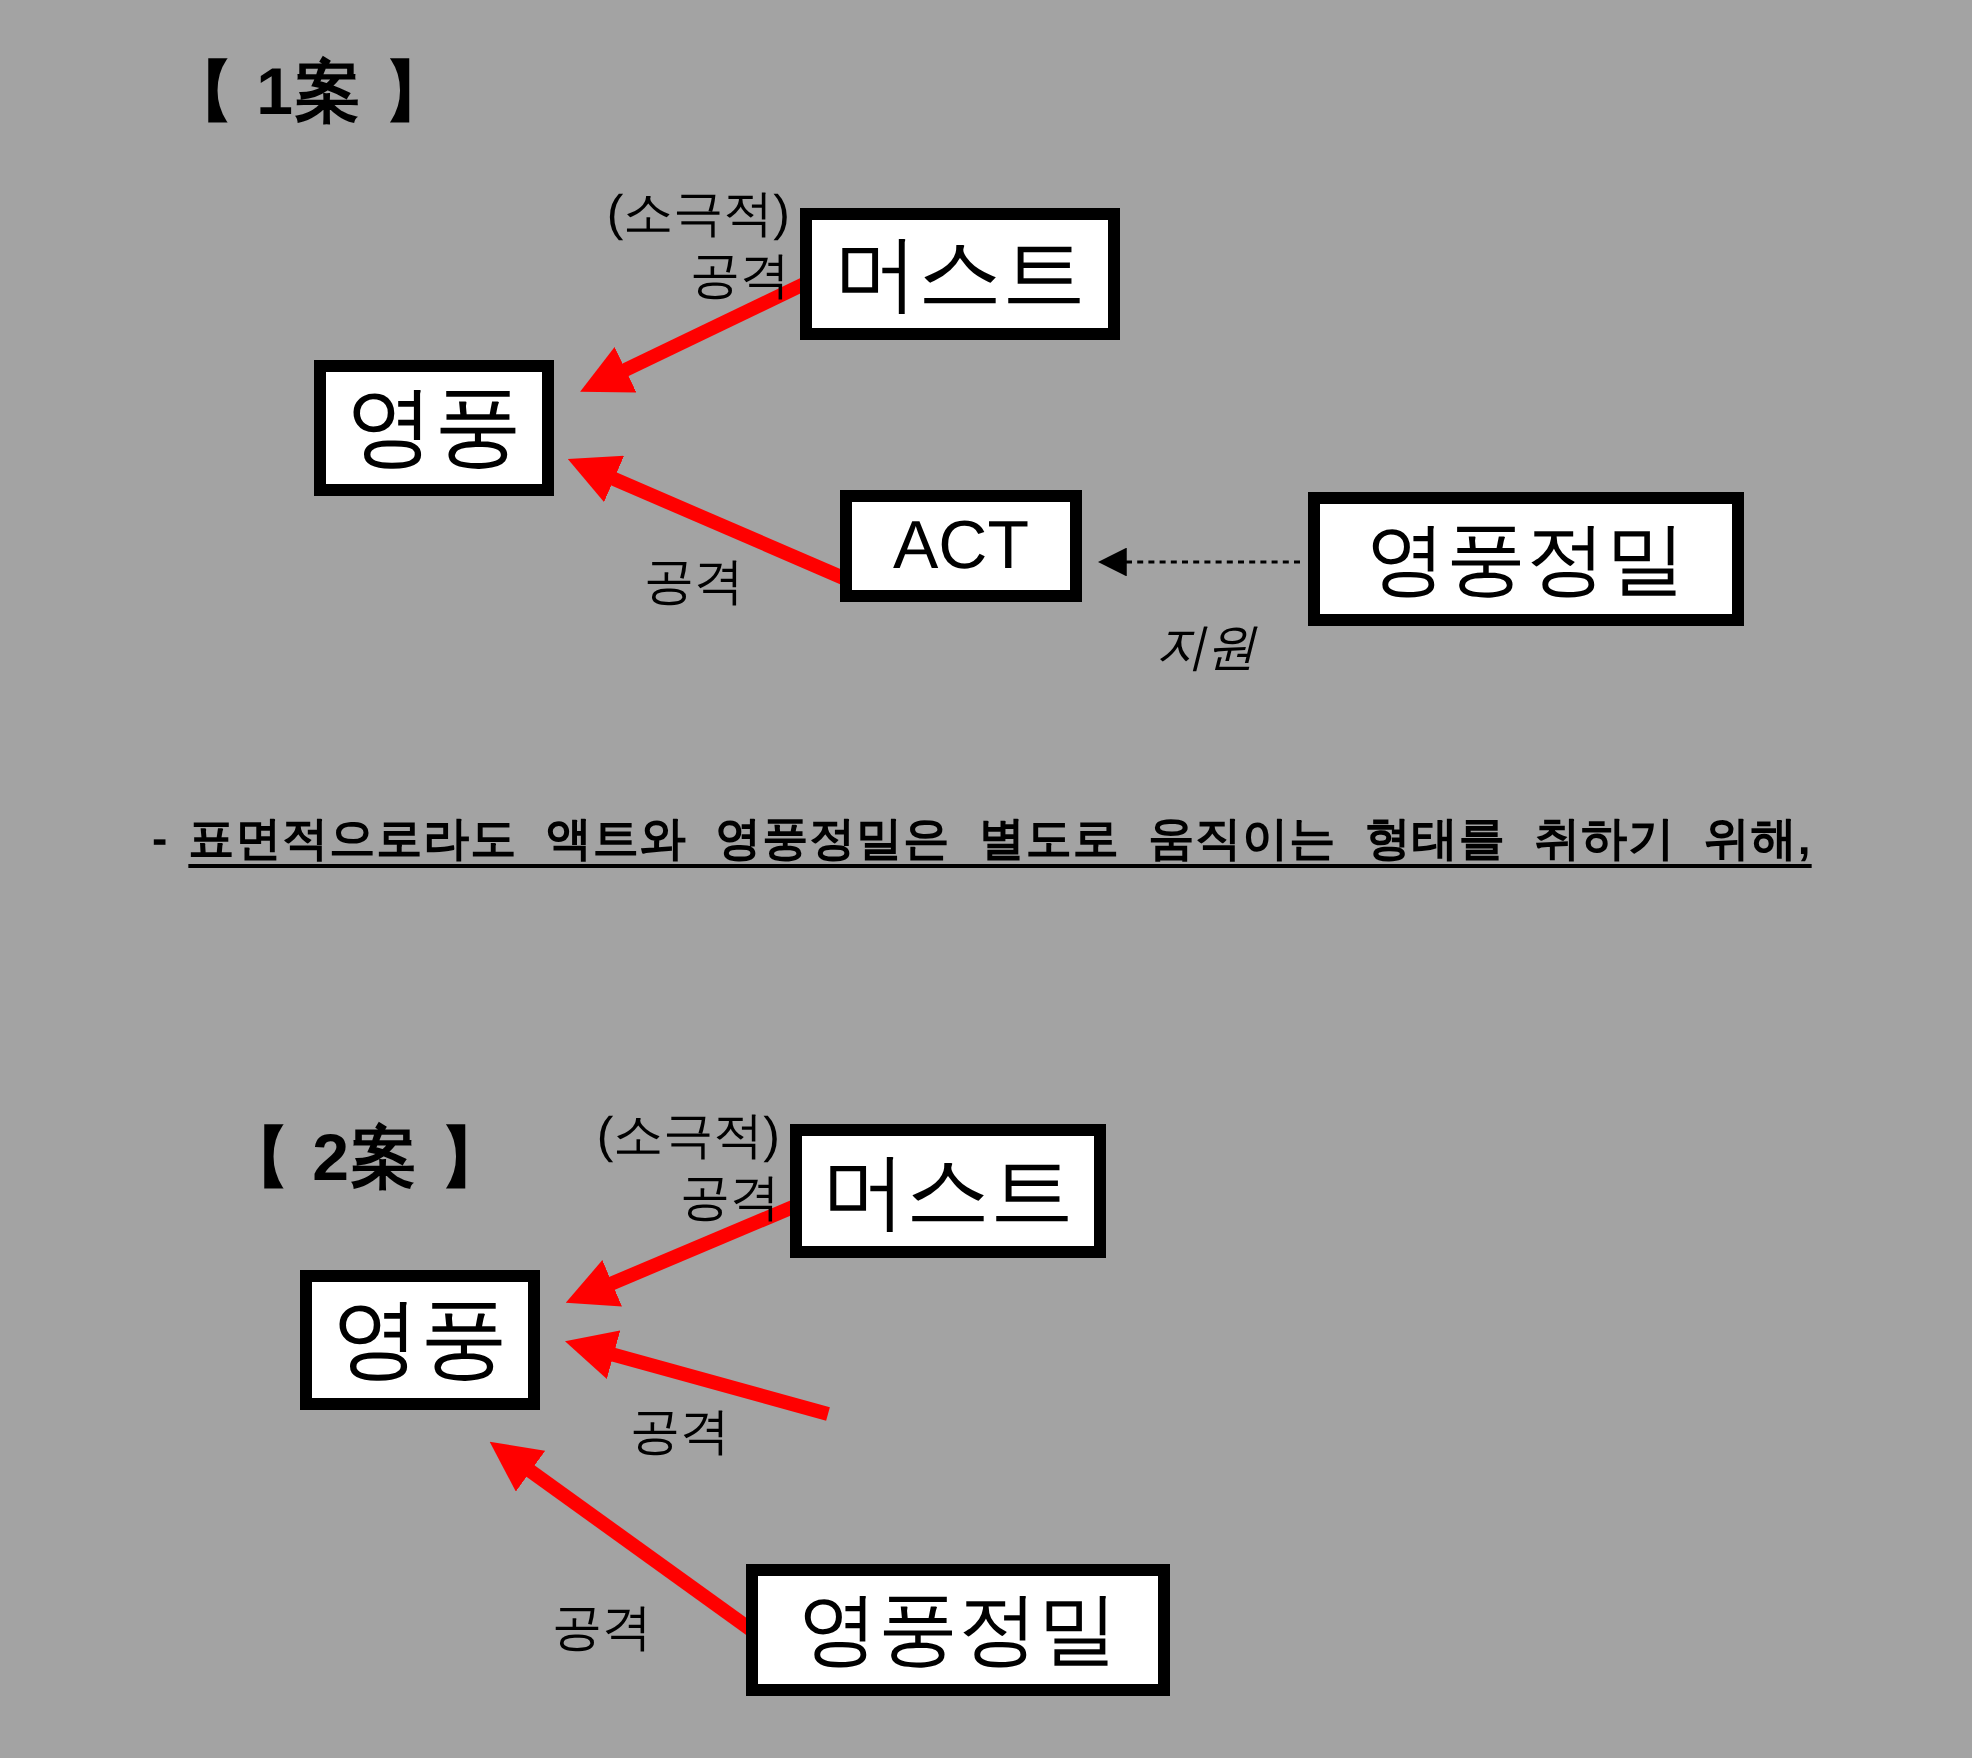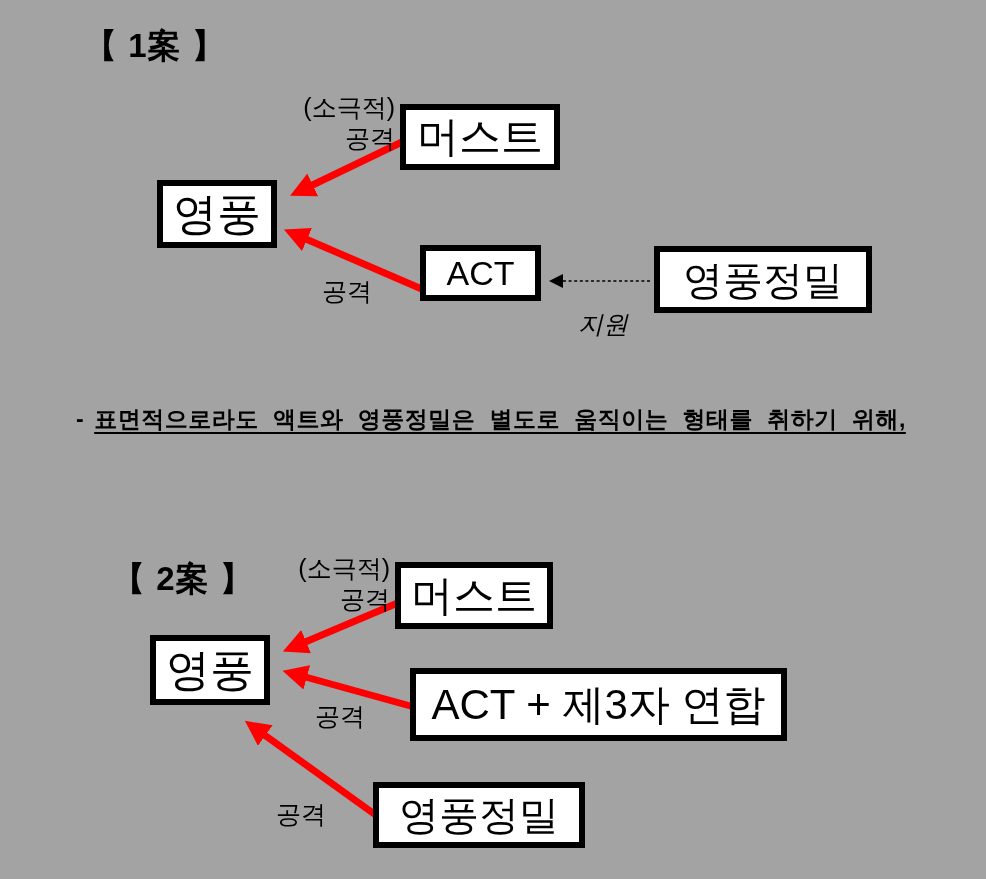--- a/index.html
+++ b/index.html
@@ -127,23 +127,20 @@
 
   <div class="nbox" style="left:395px; top:562px; width:158px; height:67px; font-size:42px;">
     <span>머</span>
       <span class="u">스트</span>
   </div>
 
   <div class="nbox" style="left:150px; top:635px; width:120px; height:70px; font-size:44px;">
     <span>영풍</span>
   </div>
 
-  <div class="nbox" style="left:410px; top:668px; width:377px; height:73px; font-size:42px;">
-    <span>ACT + 제3자 연합</span>
-  </div>
 
   <div class="lbl" style="left:299px; top:701px; width:66px;">공격</div>
 
   <div class="nbox" style="left:373px; top:782px; width:212px; height:66px; font-size:40px;">
     <span>영풍정밀</span>
   </div>
 
   <div class="lbl" style="left:262px; top:799px; width:64px;">공격</div>
 
 </div>

